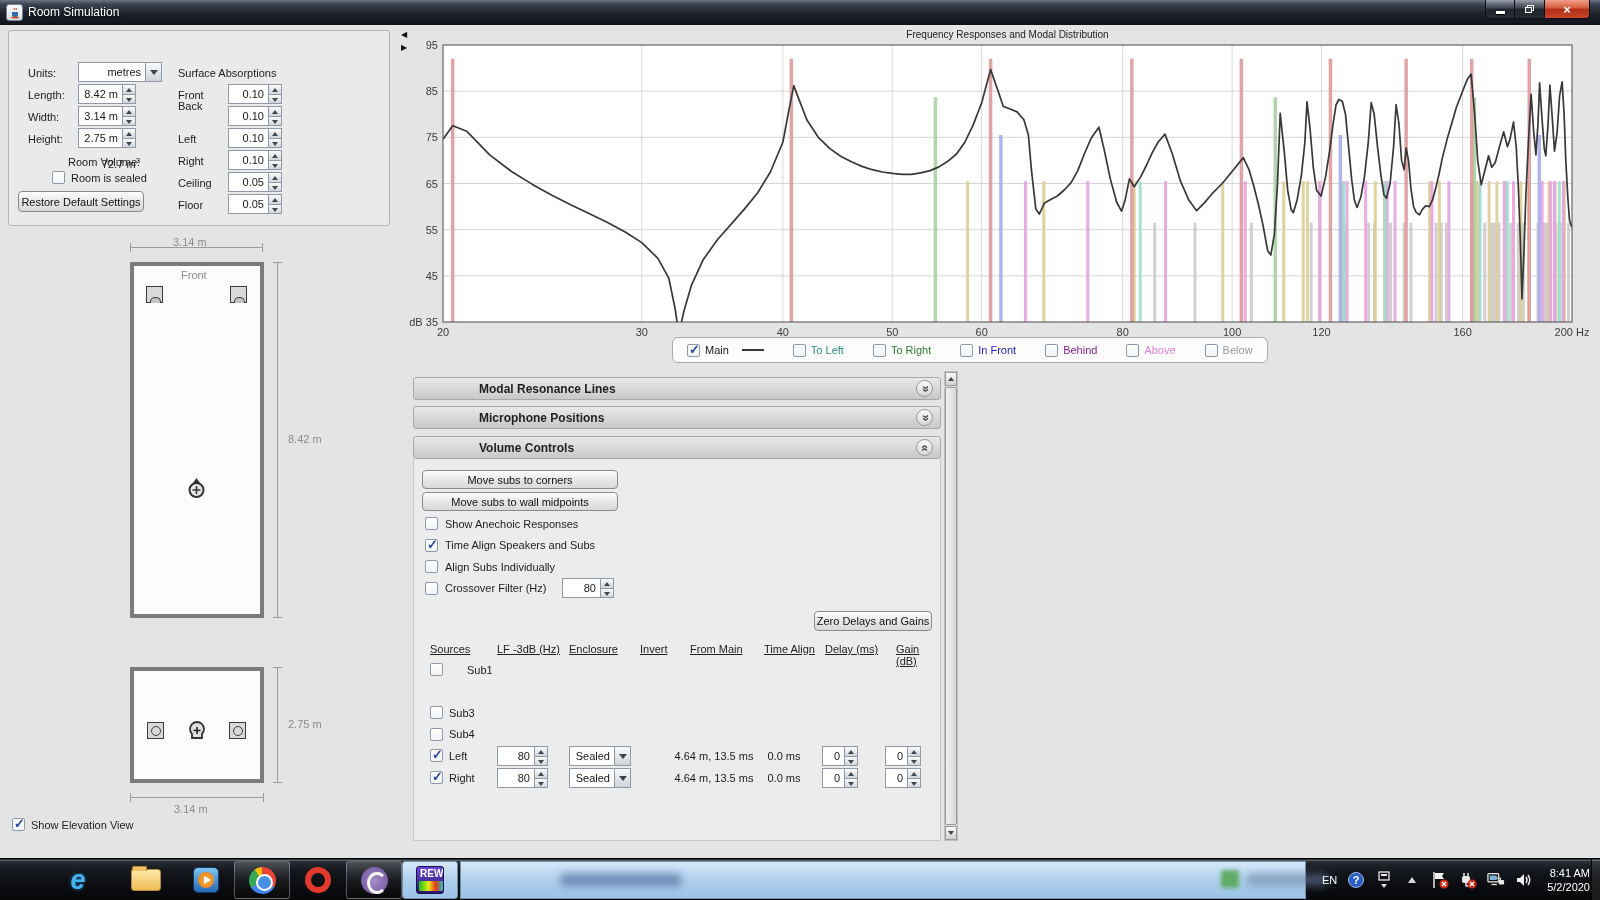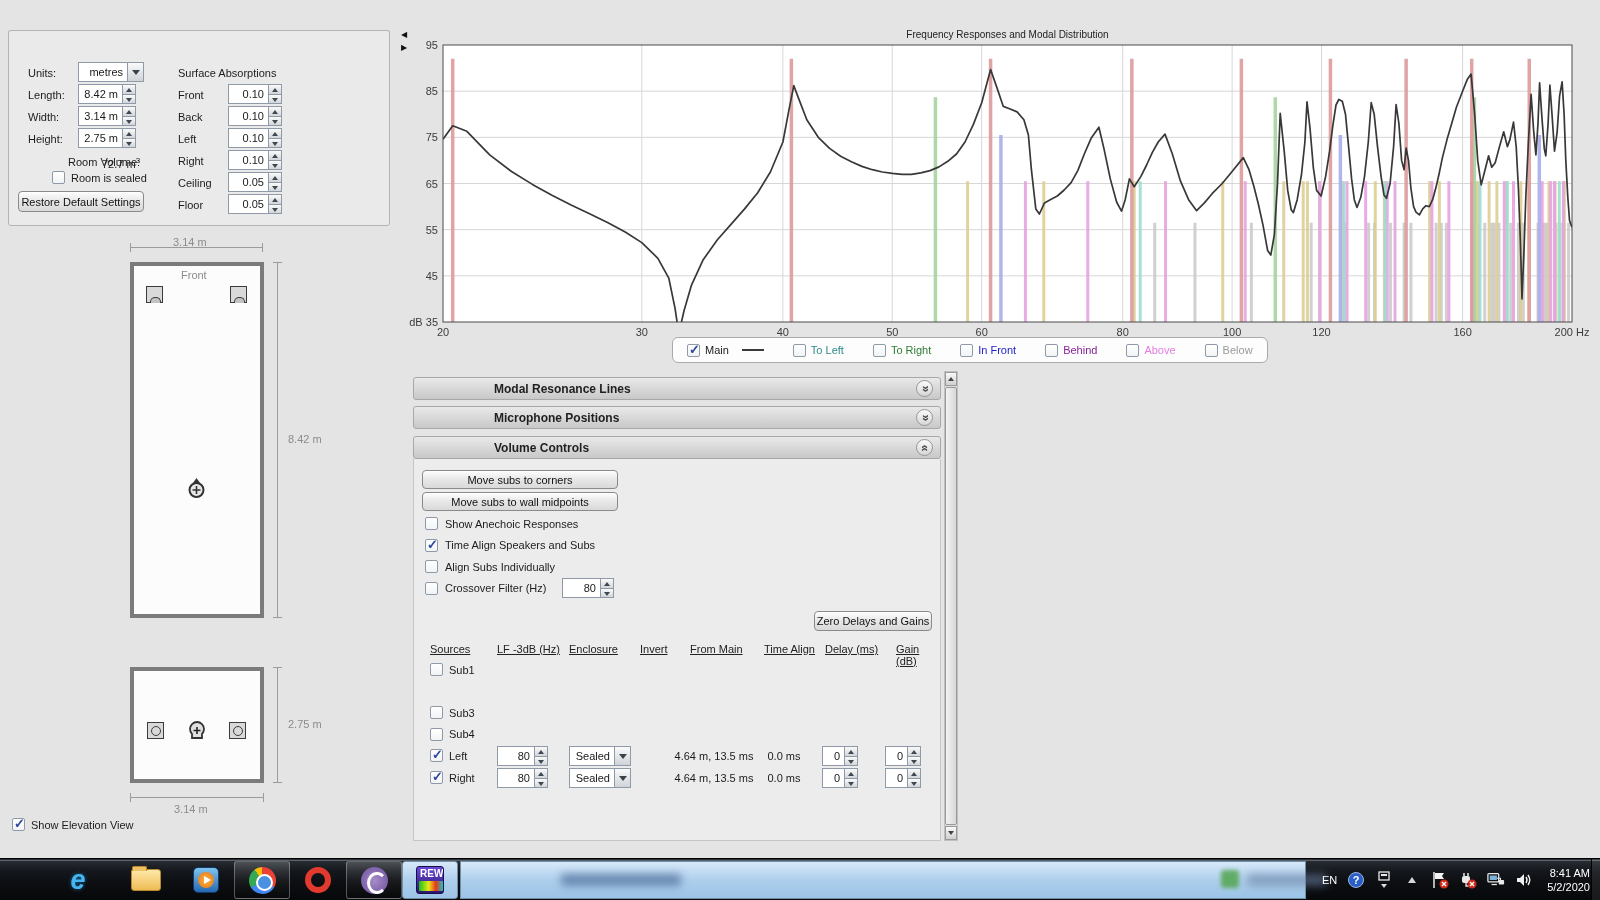--- a/index.html
+++ b/index.html
@@ -77,21 +77,21 @@
   .spk-top { width:17px; height:17px; background:#d9d9d9; border:1px solid #3c3c3c; position:absolute; }
   .spk-top::after { content:""; position:absolute; left:3px; bottom:-1px; width:9px; height:5px;
     border:1px solid #3c3c3c; border-bottom:none; border-radius:5px 5px 0 0; background:#c3c3c3; }
   .spk-elev { width:17px; height:17px; background:#d9d9d9; border:1px solid #3c3c3c; position:absolute;
     display:flex; align-items:center; justify-content:center; }
   .spk-elev::after { content:""; width:8px; height:8px; border:1px solid #3c3c3c; border-radius:50%; background:#cicfcf; }
 
   
   .section-bar { position:absolute; left:413px; width:528px; height:23px; border:1px solid #a8a8a8; border-radius:3px;
     background:linear-gradient(#e9e9e9,#c8c8c8); display:flex; align-items:center; padding:0 7px; }
-  .section-bar .t { font-weight:bold; font-size:12px; margin-left:26px; color:#1f1f1f;padding-left:47px; }
+  .section-bar .t { font-weight:bold; font-size:12px; margin-left:11px; color:#1f1f1f;padding-left:47px; }
   .section-bar .chevcircle { margin-left:auto; }
   #sc-panel { left:413px; top:459px; width:528px; height:382px; background:#ececec;
     border:1px solid #c6c6c6; border-top:none; }
   .hdr { position:absolute; font-size:11px; color:#222;text-decoration:underline; }
   #scrollbar { left:944px; top:371px; width:14px; height:470px; background:#dcdcdc; border:1px solid #c0c0c0; }
   .sb-arrow { position:absolute; left:0; width:12px; height:14px; background:linear-gradient(#fafafa,#d0d0d0);
     border:1px solid #9a9a9a; display:flex; align-items:center; justify-content:center; }
   .sb-thumb { position:absolute; left:0; width:12px; background:linear-gradient(90deg,#f2f2f2,#d8d8d8);
     border:1px solid #9a9a9a; border-radius:2px; }
   .tri-up { width:0;height:0;border-left:3px solid transparent;border-right:3px solid transparent;border-bottom:4px solid #444; }
@@ -138,32 +138,56 @@
     background:linear-gradient(90deg,#18c418,#e8e818 40%,#e83818 70%,#18c4c4); border-radius:1px; }
   .blurblob { position:absolute; filter:blur(4px); border-radius:3px; }
 
   svg text { font-family:"Liberation Sans", sans-serif; }
 </style>
 </head>
 <body>
 
 <div id="screen">
 
+  <div class="abs" id="titlebar">
+    <div class="abs" id="title-icon">
+      <svg width="12" height="12" viewBox="0 0 12 12">
+        <path d="M3 5 h6 v3 a3 2 0 0 1 -6 0 z" fill="#2a6fb5"></path>
+        <path d="M5 1 q1 1 0 2 M7 1 q1 1 0 2" stroke="#c84b28" fill="none" stroke-width="1"></path>
+        <ellipse cx="6" cy="10.5" rx="4" ry="1" fill="#c84b28"></ellipse>
+      </svg>
+    </div>
+    <div class="abs" id="title-text">Room Simulation</div>
+    <div class="abs" id="winbtns">
+      <div class="winbtn min">
+          <span class="glyph-min"></span>
+        </div>
+      <div class="winbtn res">
+          <span class="glyph-res">
+            <i></i>
+            <i></i>
+          </span>
+        </div>
+      <div class="winbtn close">
+          <span>×</span>
+        </div>
+    </div>
+  </div>
 
   <div class="abs" id="room-header">
     <span id="room-title">Room</span>
     <span class="chevcircle">
         <span class="chev up">«</span>
       </span>
   </div>
   <div class="abs" id="room-box"></div>
 
   <div class="abs lbl" style="left:28px; top:67px;">Units:</div>
   <div class="abs fieldset" style="left:78px; top:62px;">
-    <div class="tfield" style="width:49px;">metres</div>
+    <div class="tfield" style="width:67px;">metres</div>
     <div class="dropbtn">
         <i></i>
       </div>
   </div>
   <div id="dim-rows"></div>
 
   <div class="abs lbl" style="left:28px; top:156px;padding-left:40px;">Room Volume:</div>
   <div class="abs lbl" style="left:102px; top:156px;">
     <span>72.7 m</span><sup style="font-size:8px;">3</sup>
   </div>
@@ -431,21 +455,21 @@
       <div class="btn" style="width: 118px; height: 20px; position: absolute; left: 400px; top: 152px;">Zero Delays and Gains</div>
       <div class="hdr" style="left: 16px; top: 184px;">Sources</div>
       <div class="hdr" style="left: 83px; top: 184px;">LF -3dB (Hz)</div>
       <div class="hdr" style="left: 155px; top: 184px;">Enclosure</div>
       <div class="hdr" style="left: 226px; top: 184px;">Invert</div>
       <div class="hdr" style="left: 276px; top: 184px;">From Main</div>
       <div class="hdr" style="left: 350px; top: 184px;">Time Align</div>
       <div class="hdr" style="left: 411px; top: 184px;">Delay (ms)</div>
       <div class="hdr" style="left: 482px; top: 184px;">Gain (dB)</div>
       <div style="position: absolute; left: 0px; top: 201px; width: 528px; height: 20px;">
-        <div style="position: absolute; left: 16px; top: 3px; display: flex; gap: 6px; align-items: center;">
+        <div style="position: absolute; left: 16px; top: 3px; display: flex; gap: 24px; align-items: center;">
           <span class="cbx"></span>
           <span class="lbl">Sub1</span>
         </div>
       </div>
       <div style="position: absolute; left: 0px; top: 244.2px; width: 528px; height: 20px;">
         <div style="position: absolute; left: 16px; top: 3px; display: flex; gap: 6px; align-items: center;">
           <span class="cbx"></span>
           <span class="lbl">Sub3</span>
         </div>
       </div>
@@ -698,21 +722,21 @@
       <div class="tfield" style="width: 40px;">0.10</div>
       <div class="spincol">
         <div class="spinbtn up">
           <i></i>
         </div>
         <div class="spinbtn dn">
           <i></i>
         </div>
       </div>
     </div>
-    <div class="lbl abs" style="left: 178px; top: 111px;">Back</div>
+    <div class="lbl abs" style="left: 178px; top: 100px;">Back</div>
     <div class="fieldset abs" style="left: 228px; top: 106px;">
       <div class="tfield" style="width: 40px;">0.10</div>
       <div class="spincol">
         <div class="spinbtn up">
           <i></i>
         </div>
         <div class="spinbtn dn">
           <i></i>
         </div>
       </div>

